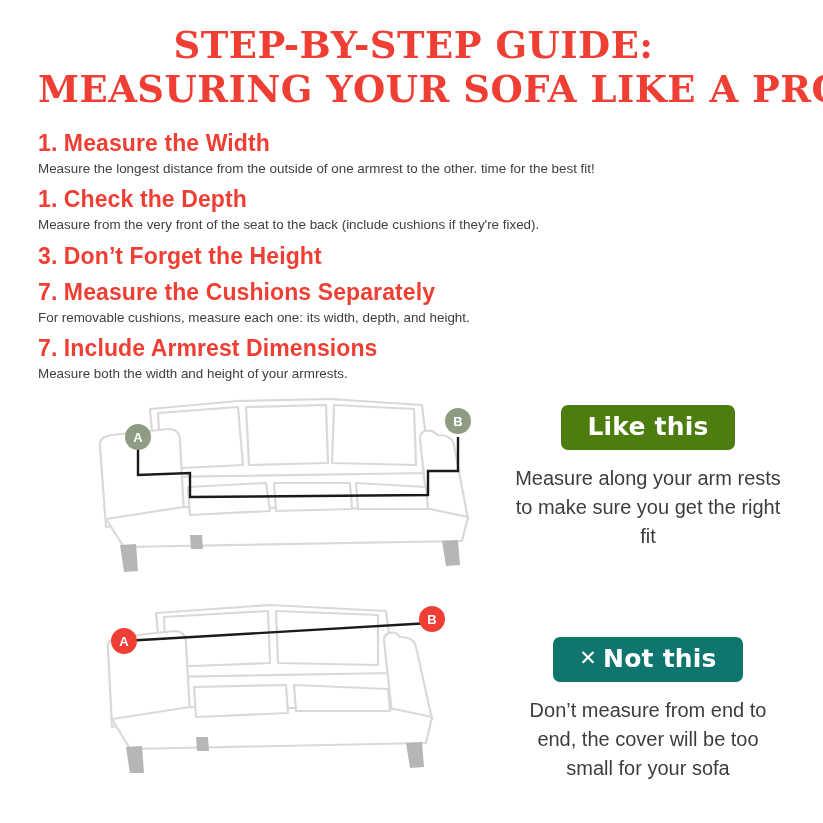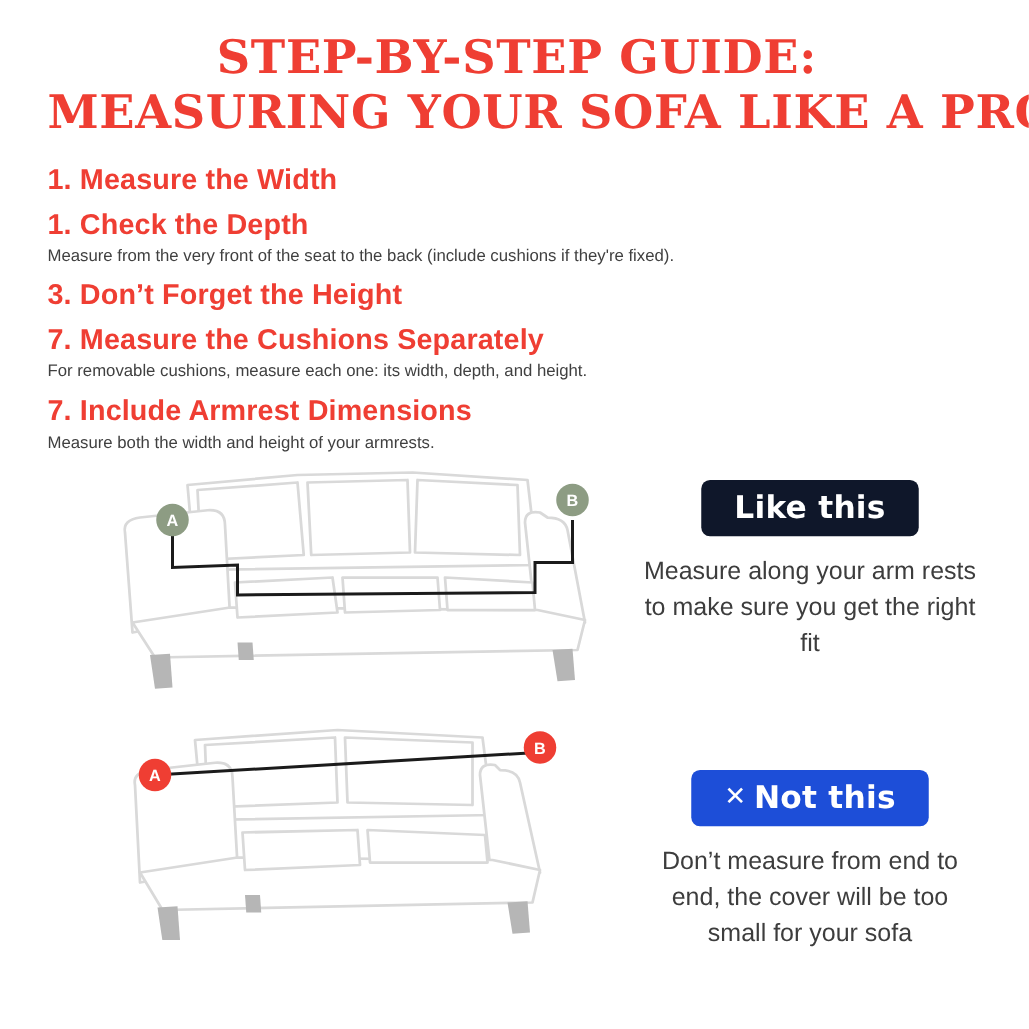--- a/index.html
+++ b/index.html
@@ -85,22 +85,22 @@
   .badge {
     display: inline-block;
     padding: 7px 26px 9px 26px;
     border-radius: 7px;
     color: #ffffff;
     font-size: 25px;
     font-weight: 700;
     letter-spacing: 0.2px;
     font-family: "DejaVu Sans", sans-serif;
   }
-  .badge.good { background: #0f172a; }
-  .badge.bad  { background: #1d4ed8; }
+  .badge.good { background: #4d7c0f; }
+  .badge.bad  { background: #0f766e; }
   .badge .x {
     font-weight: 400;
     font-size: 21px;
     margin-right: 6px;
     position: relative;
     top: -2px;
   }
   .side-text {
     margin-top: 14px;
     font-size: 20px;
@@ -117,20 +117,21 @@
 <div class="page">
 
   <div class="title-block">
     <div class="title-line first">STEP-BY-STEP GUIDE:</div>
     <div class="title-line second">MEASURING YOUR SOFA LIKE A PRO</div>
   </div>
 
   <div class="steps">
     <div class="step">
       <p class="step-head">1. Measure the Width</p>
+      <p class="step-body">Measure the longest distance from the outside of one armrest to the other. time for the best fit!</p>
     </div>
     <div class="step">
       <p class="step-head">1. Check the Depth</p>
       <p class="step-body">Measure from the very front of the seat to the back (include cushions if they're fixed).</p>
     </div>
     <div class="step">
       <p class="step-head">3.  Don’t Forget the Height</p>
     </div>
     <div class="step">
       <p class="step-head">7. Measure the Cushions Separately</p>

